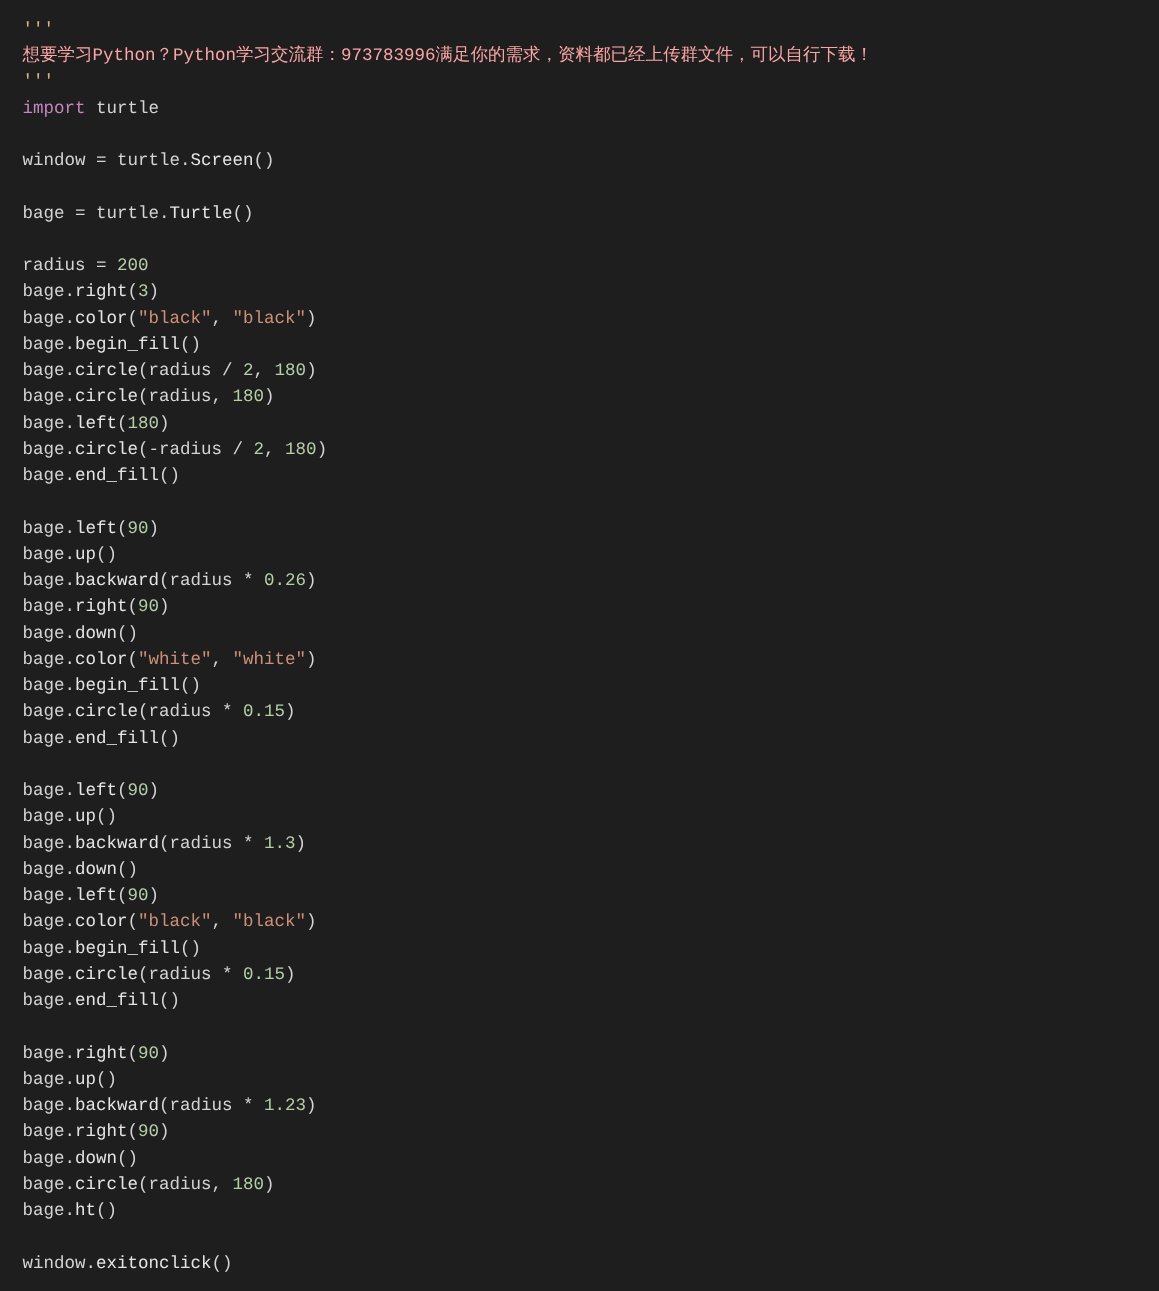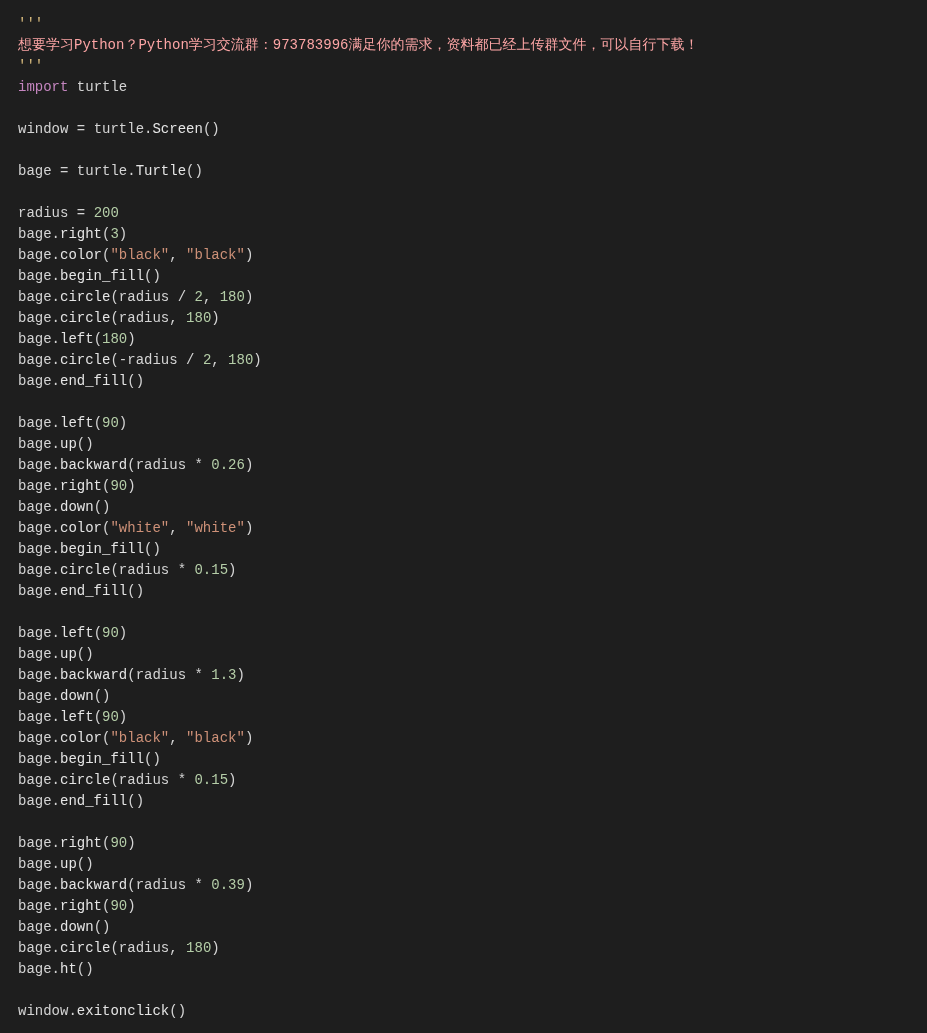--- a/index.html
+++ b/index.html
@@ -64,20 +64,20 @@
 <span><span class="tok-ident">bage</span><span class="tok-op">.</span><span class="tok-fn">backward</span><span class="tok-op">(</span><span class="tok-ident">radius </span><span class="tok-op">* </span><span class="tok-num">1.3</span><span class="tok-op">)</span></span>
 <span><span class="tok-ident">bage</span><span class="tok-op">.</span><span class="tok-fn">down</span><span class="tok-op">()</span></span>
 <span><span class="tok-ident">bage</span><span class="tok-op">.</span><span class="tok-fn">left</span><span class="tok-op">(</span><span class="tok-num">90</span><span class="tok-op">)</span></span>
 <span><span class="tok-ident">bage</span><span class="tok-op">.</span><span class="tok-fn">color</span><span class="tok-op">(</span><span class="tok-str">"black"</span><span class="tok-op">, </span><span class="tok-str">"black"</span><span class="tok-op">)</span></span>
 <span><span class="tok-ident">bage</span><span class="tok-op">.</span><span class="tok-fn">begin_fill</span><span class="tok-op">()</span></span>
 <span><span class="tok-ident">bage</span><span class="tok-op">.</span><span class="tok-fn">circle</span><span class="tok-op">(</span><span class="tok-ident">radius </span><span class="tok-op">* </span><span class="tok-num">0.15</span><span class="tok-op">)</span></span>
 <span><span class="tok-ident">bage</span><span class="tok-op">.</span><span class="tok-fn">end_fill</span><span class="tok-op">()</span></span>
 <span></span>
 <span><span class="tok-ident">bage</span><span class="tok-op">.</span><span class="tok-fn">right</span><span class="tok-op">(</span><span class="tok-num">90</span><span class="tok-op">)</span></span>
 <span><span class="tok-ident">bage</span><span class="tok-op">.</span><span class="tok-fn">up</span><span class="tok-op">()</span></span>
-<span><span class="tok-ident">bage</span><span class="tok-op">.</span><span class="tok-fn">backward</span><span class="tok-op">(</span><span class="tok-ident">radius </span><span class="tok-op">* </span><span class="tok-num">0.39</span><span class="tok-op">)</span></span>
+<span><span class="tok-ident">bage</span><span class="tok-op">.</span><span class="tok-fn">backward</span><span class="tok-op">(</span><span class="tok-ident">radius </span><span class="tok-op">* </span><span class="tok-num">1.23</span><span class="tok-op">)</span></span>
 <span><span class="tok-ident">bage</span><span class="tok-op">.</span><span class="tok-fn">right</span><span class="tok-op">(</span><span class="tok-num">90</span><span class="tok-op">)</span></span>
 <span><span class="tok-ident">bage</span><span class="tok-op">.</span><span class="tok-fn">down</span><span class="tok-op">()</span></span>
 <span><span class="tok-ident">bage</span><span class="tok-op">.</span><span class="tok-fn">circle</span><span class="tok-op">(</span><span class="tok-ident">radius</span><span class="tok-op">, </span><span class="tok-num">180</span><span class="tok-op">)</span></span>
 <span><span class="tok-ident">bage</span><span class="tok-op">.</span><span class="tok-fn">ht</span><span class="tok-op">()</span></span>
 <span></span>
 <span><span class="tok-ident">window</span><span class="tok-op">.</span><span class="tok-fn">exitonclick</span><span class="tok-op">()</span></span>
 </pre>
 
 </body></html>

